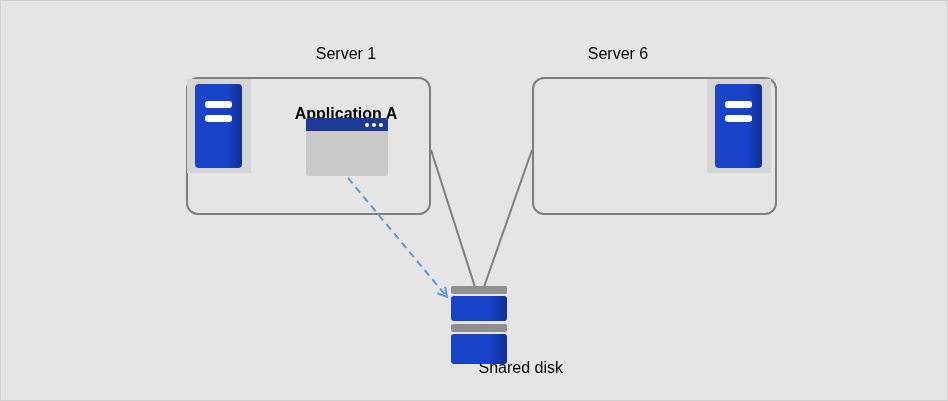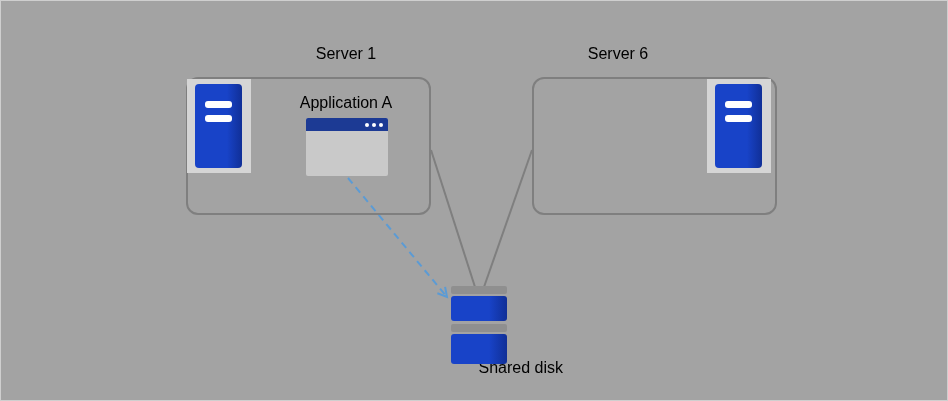--- a/index.html
+++ b/index.html
@@ -1,21 +1,21 @@
 <!DOCTYPE html>
 <html><head>
 <meta charset="utf-8">
 <style>
   * { margin:0; padding:0; box-sizing:border-box; }
   html,body { background:#ffffff; font-family:"Liberation Sans", sans-serif; }
 
   .canvas {
     position:relative;
     width:948px; height:401px;
-    background:#a3a3a3;
+    background:#e5e5e5;
     border:1px solid #cfcfcf;
     overflow:hidden;
   }
 
   .overlay {
     position:absolute; left:0; top:0;
     width:948px; height:401px;
     pointer-events:none;
   }
 
@@ -33,21 +33,21 @@
   
   .diagram-label {
     position:absolute;
     font-size:16px;
     color:#000000;
     text-align:center;
     white-space:nowrap;
   }
   #server1-label { left:245px; top:44px; width:200px; }
   #server2-label { left:517px; top:44px; width:200px; }
-  #app-label     { left:255px; top:93px; width:180px; }
+  #app-label     { left:255px; top:104px; width:180px;font-weight:bold; }
   #disk-label    { left:398px; top:358px; width:164px;text-align:right; }
 
   
   .tower-panel {
     position:absolute;
     width:64px; height:94px;
     background:#d5d5d5;
   }
   #tower-panel-1 { left:186px; top:78px; }
   #tower-panel-2 { left:706px; top:78px; }

